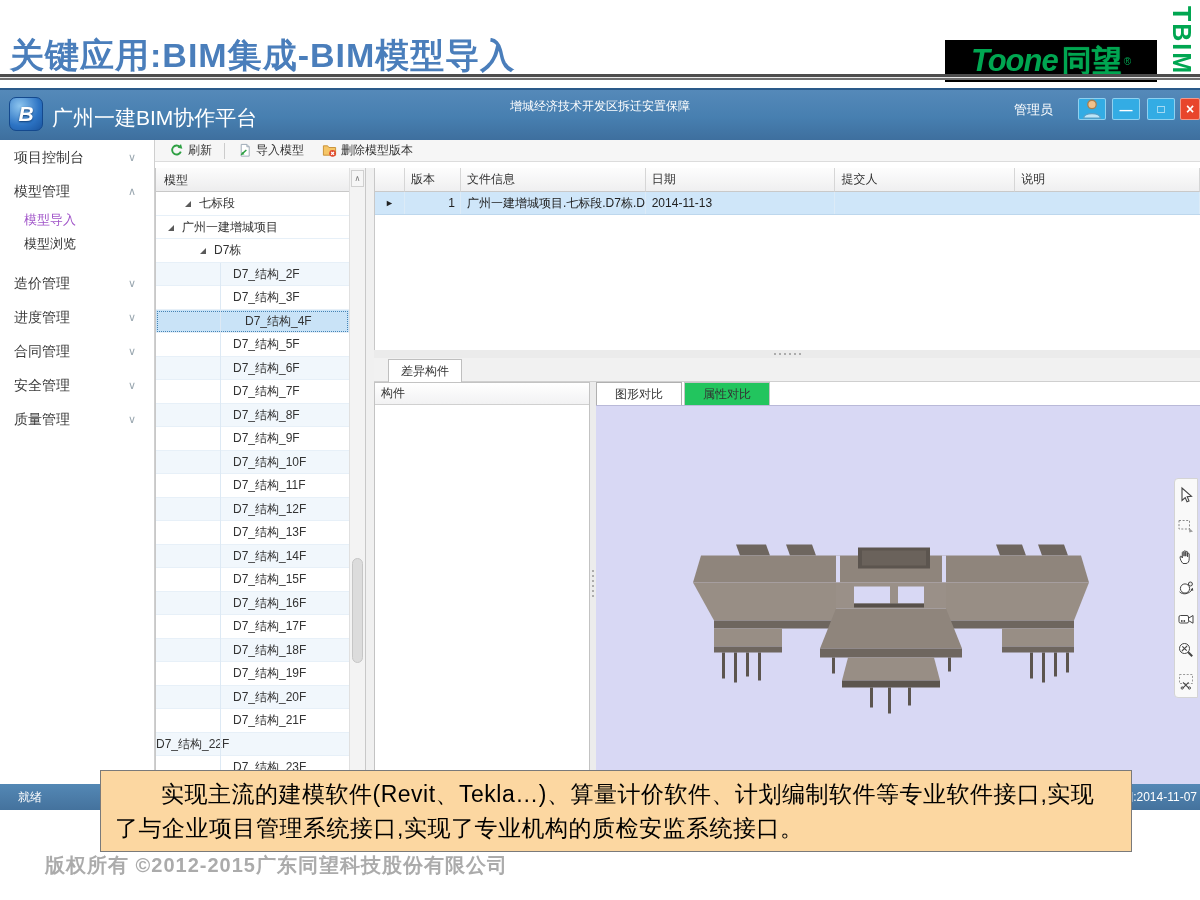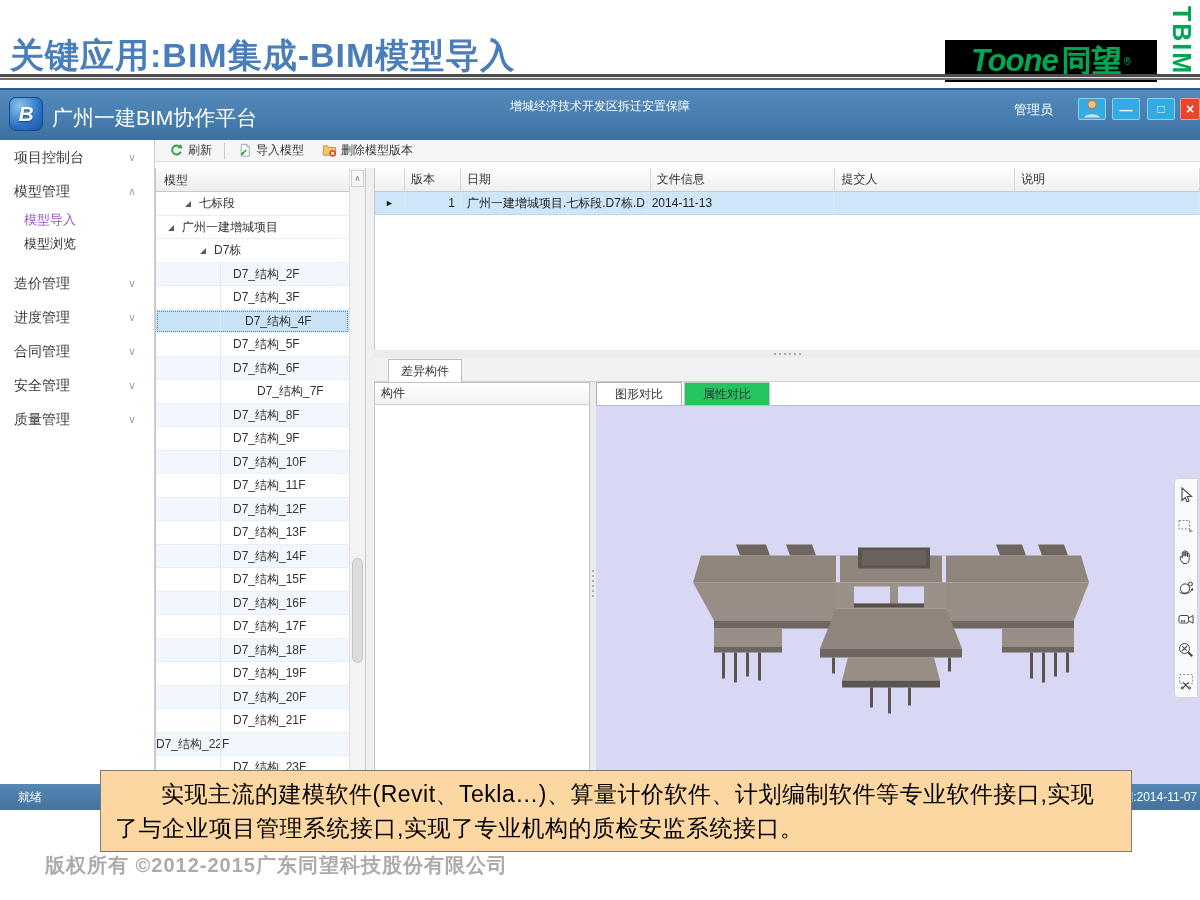--- a/index.html
+++ b/index.html
@@ -225,21 +225,21 @@
     <div class="tree-header">模型</div>
     <div class="tree-rows">
         <div class="tree-row"><span class="exp" style="left: 29px;"></span><span style="margin-left: 43px;">七标段</span></div>
         <div class="tree-row"><span class="exp" style="left: 12px;"></span><span style="margin-left: 26px;">广州一建增城项目</span></div>
         <div class="tree-row"><span class="exp" style="left: 44px;"></span><span style="margin-left: 58px;">D7栋</span></div>
         <div class="tree-row tint"><span class="vline"></span><span style="margin-left: 77px;">D7_结构_2F</span></div>
         <div class="tree-row"><span class="vline"></span><span style="margin-left: 77px;">D7_结构_3F</span></div>
         <div class="tree-row selected"><span class="vline"></span><span style="margin-left: 77px;">D7_结构_4F</span></div>
         <div class="tree-row"><span class="vline"></span><span style="margin-left: 77px;">D7_结构_5F</span></div>
         <div class="tree-row tint"><span class="vline"></span><span style="margin-left: 77px;">D7_结构_6F</span></div>
-        <div class="tree-row"><span class="vline"></span><span style="margin-left: 101px; text-align: right;">D7_结构_7F</span></div>
+        <div class="tree-row"><span class="vline"></span><span style="margin-left: 77px; text-align: right;">D7_结构_7F</span></div>
         <div class="tree-row tint"><span class="vline"></span><span style="margin-left: 77px;">D7_结构_8F</span></div>
         <div class="tree-row"><span class="vline"></span><span style="margin-left: 77px;">D7_结构_9F</span></div>
         <div class="tree-row tint"><span class="vline"></span><span style="margin-left: 77px;">D7_结构_10F</span></div>
         <div class="tree-row"><span class="vline"></span><span style="margin-left: 77px;">D7_结构_11F</span></div>
         <div class="tree-row tint"><span class="vline"></span><span style="margin-left: 77px;">D7_结构_12F</span></div>
         <div class="tree-row"><span class="vline"></span><span style="margin-left: 77px;">D7_结构_13F</span></div>
         <div class="tree-row tint"><span class="vline"></span><span style="margin-left: 77px;">D7_结构_14F</span></div>
         <div class="tree-row"><span class="vline"></span><span style="margin-left: 77px;">D7_结构_15F</span></div>
         <div class="tree-row tint"><span class="vline"></span><span style="margin-left: 77px;">D7_结构_16F</span></div>
         <div class="tree-row"><span class="vline"></span><span style="margin-left: 77px;">D7_结构_17F</span></div>
@@ -254,22 +254,22 @@
       <div class="scroll-up">∧</div>
       <div class="scroll-thumb"></div>
     </div>
   </div>
   <div class="panel-gap"></div>
 
   <div class="table-panel">
     <div class="tbl-header">
         <div class="tbl-hcell" style="width: 30px;"></div>
         <div class="tbl-hcell" style="width: 56px;">版本</div>
+        <div class="tbl-hcell" style="width: 185px;">文件信息</div>
         <div class="tbl-hcell" style="width: 190px;">日期</div>
-        <div class="tbl-hcell" style="width: 185px;">文件信息</div>
         <div class="tbl-hcell" style="width: 180px;">提交人</div>
         <div class="tbl-hcell" style="width: 185px;">说明</div>
       </div>
     <div class="tbl-body">
         <div class="tbl-row">
           <div class="tbl-cell cell-marker" style="width: 30px;">►</div>
           <div class="tbl-cell cell-num" style="width: 56px;">1</div>
           <div class="tbl-cell " style="width: 185px;">广州一建增城项目.七标段.D7栋.D...</div>
           <div class="tbl-cell " style="width: 190px;">2014-11-13</div>
           <div class="tbl-cell " style="width: 180px; margin-top: 44px;">admin</div>

